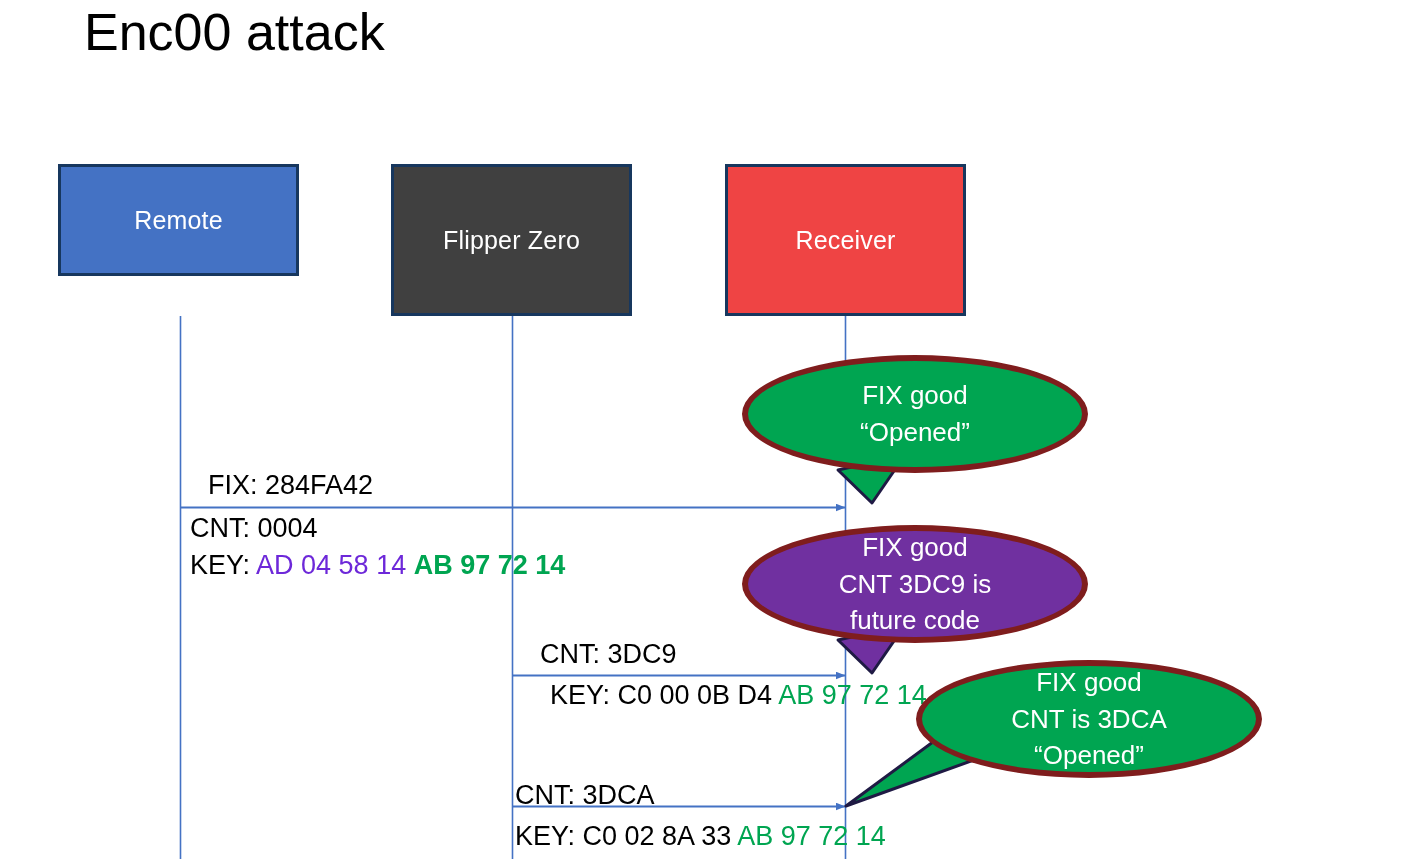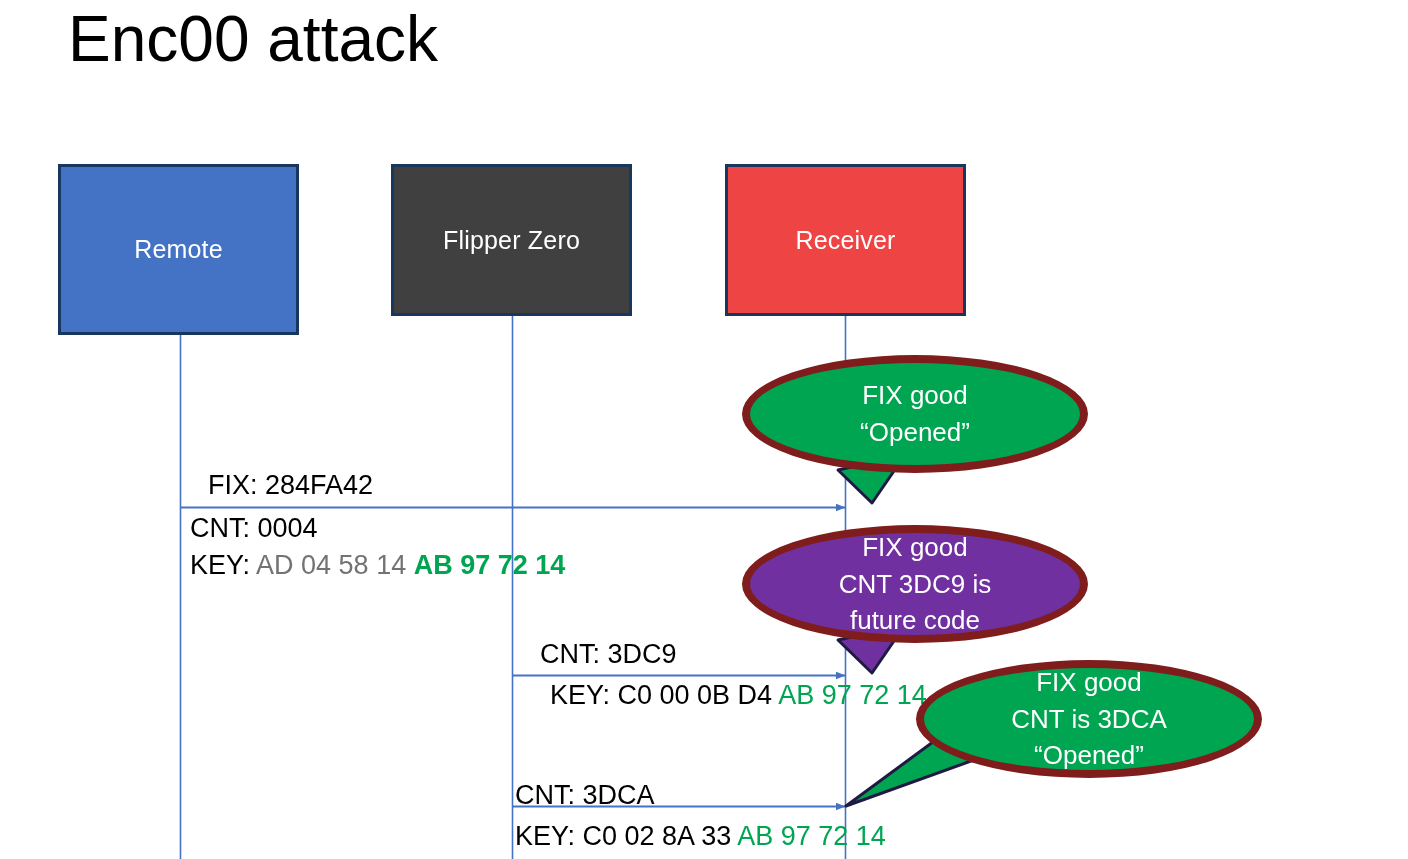--- a/index.html
+++ b/index.html
@@ -15,57 +15,57 @@
 
   .node-box{
     position:absolute;
     box-sizing:border-box;
     border:3px solid #17375E;
     display:flex;align-items:center;justify-content:center;
     color:#ffffff;
     font-size:25px;
     letter-spacing:.2px;
   }
-  #box-remote{left:58px;top:164px;width:241px;height:171px;background:#4472C4;}
+  #box-remote{left:58px;top:164px;width:241px;height:112px;background:#4472C4;}
   #box-flipper{left:391px;top:164px;width:241px;height:152px;background:#404040;}
   #box-receiver{left:725px;top:164px;width:241px;height:152px;background:#ef4444;}
 
   .msg-label{
     position:absolute;
     font-size:27px;
     color:#000000;
     white-space:nowrap;
     line-height:1.05;
   }
-  .hex-red{color:#737373;}
+  .hex-red{color:#6d28d9;}
   .hex-green{color:#00A551;}
   .hex-green-b{color:#00A551;font-weight:bold;}
 
   .bubble{
     position:absolute;
     box-sizing:border-box;
     border-radius:50%;
-    border:8px solid #7f1d1d;
+    border:6px solid #7f1d1d;
     color:#ffffff;
     display:flex;flex-direction:column;
     align-items:center;justify-content:center;
     text-align:center;
     font-size:26px;
     line-height:1.42;
   }
   .bubble.green{background:#00A551;}
   .bubble.purple{background:#7030A0;}
   #bubble-1{left:742px;top:355px;width:346px;height:118px;}
   #bubble-2{left:742px;top:525px;width:346px;height:118px;}
   #bubble-3{left:916px;top:660px;width:346px;height:118px;}
   .bubble span{display:block;}
 
   #title{
-    position:absolute;left:68px;top:2px;
-    font-size:64px;color:#000000;font-weight:normal;
+    position:absolute;left:84px;top:2px;
+    font-size:52px;color:#000000;font-weight:normal;
     letter-spacing:0px;
   }
 </style>
 </head>
 <body>
 
 <div id="stage">
 
   <div id="title">Enc00 attack</div>
 

